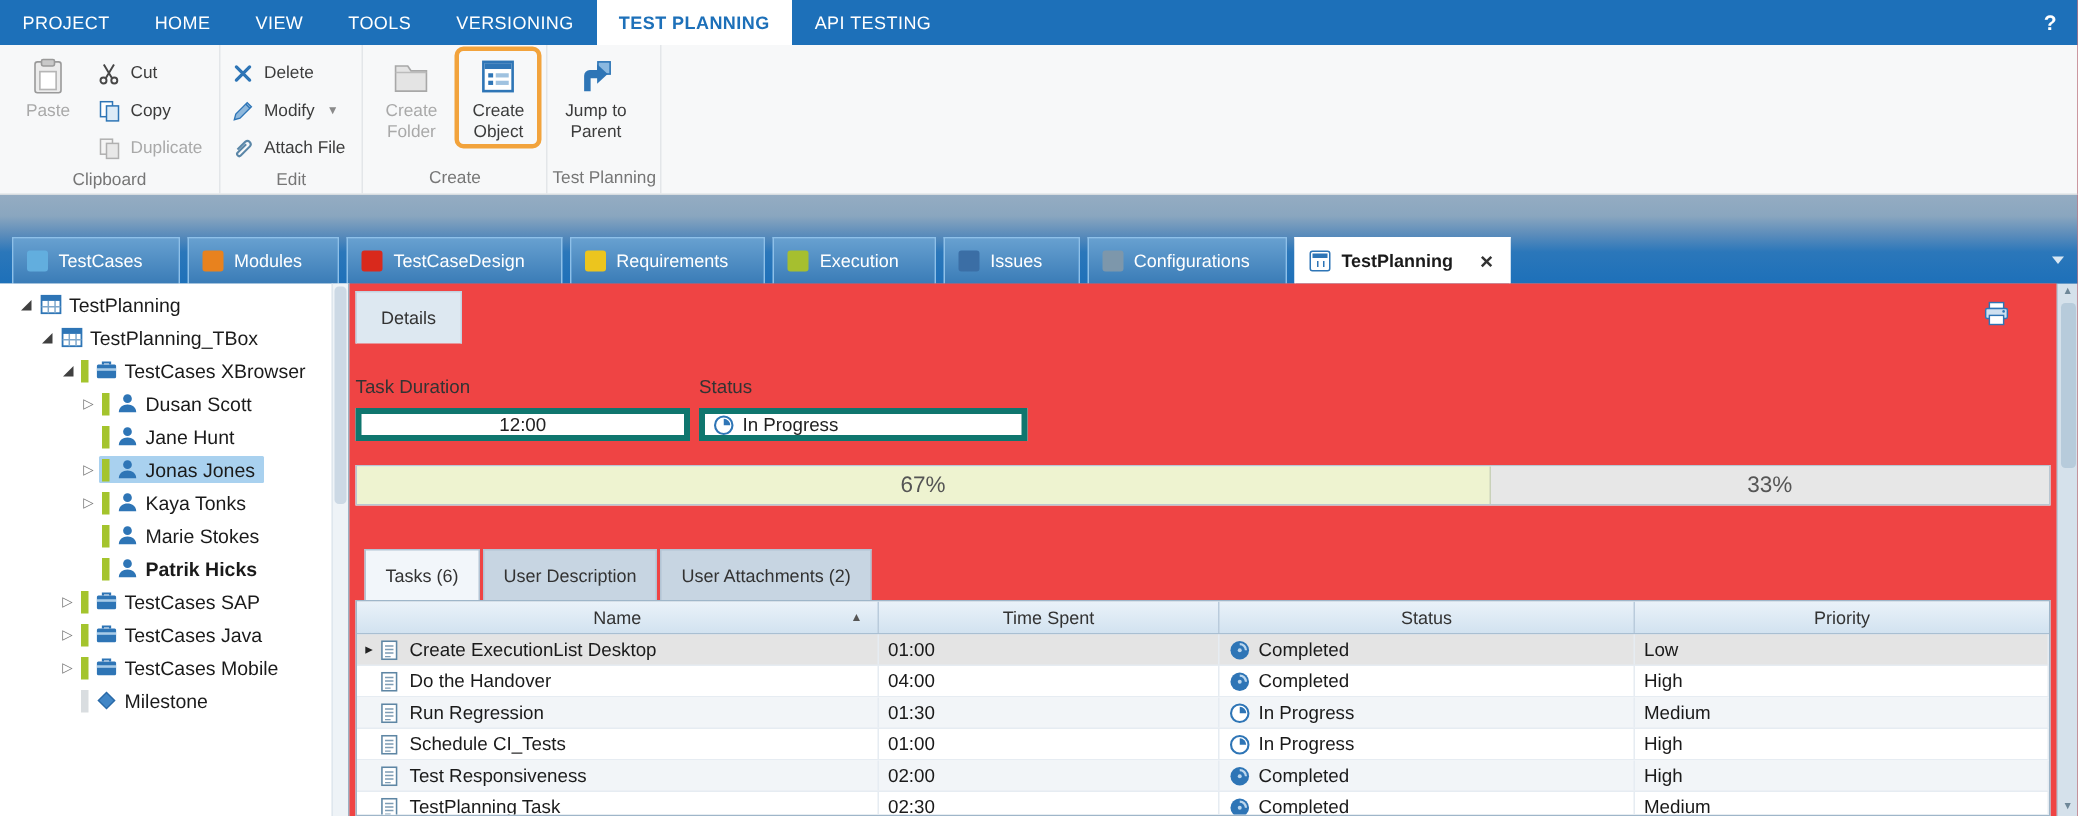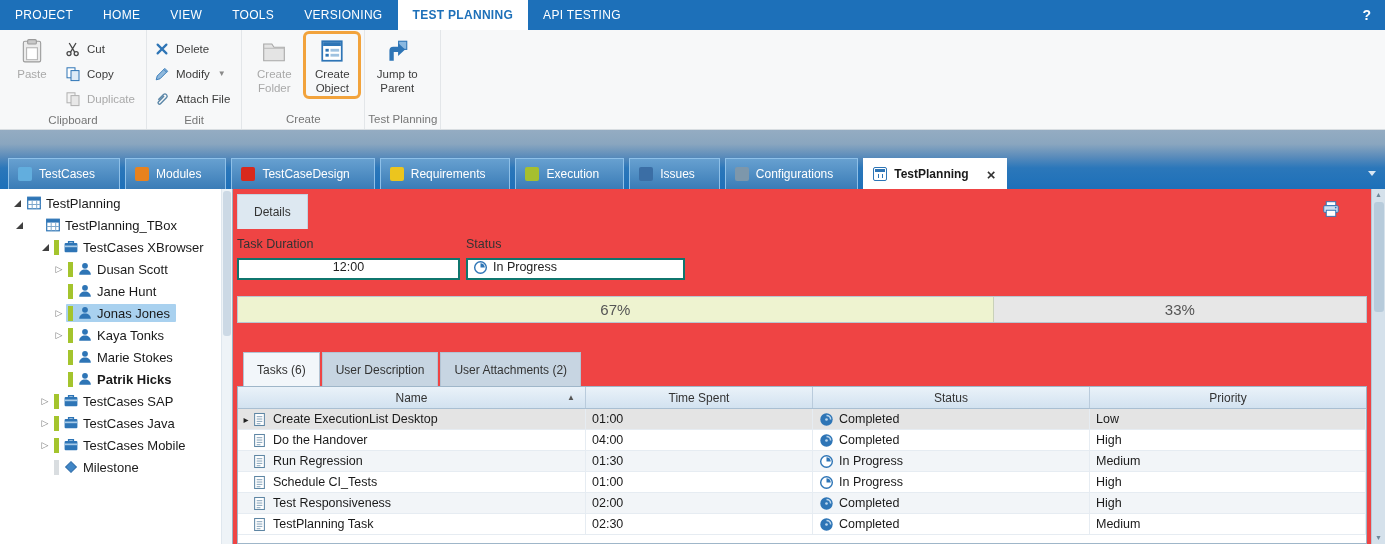--- a/index.html
+++ b/index.html
@@ -61,23 +61,23 @@
   .tree-scroll .thumb{margin:2px 1px;height:145px;background:#ccd9e5;border-radius:3px}
 
   
   .detail-panel{flex:1;background:#ef4444;display:flex;flex-direction:column;padding:0 4px;position:relative;min-width:0}
   .detail-header{height:40px;position:relative}
   .details-tab{position:absolute;left:0;top:5px;height:35px;padding:0 16px;display:flex;align-items:center;
                background:#dde8f1;border:1px solid #c3d3e1;border-bottom:none;font-size:12px;color:#333;cursor:default}
   .printer-btn{position:absolute;right:26px;top:11px;width:20px;height:19px}
   .printer-btn svg{width:100%;height:100%;display:block}
 
-  .fields{display:flex;gap:6px;margin-top:8px}
+  .fields{display:flex;gap:6px;margin-top:22px}
   .field-label{font-size:12.5px;color:#333;margin-bottom:7px}
-  .field-input{height:22px;background:#fff;border:2px solid #0f766e;font-size:12.5px;color:#222;display:flex;align-items:flex-start;padding:0 5px}
+  .field-input{height:22px;background:#fff;border:4px solid #0f766e;font-size:12.5px;color:#222;display:flex;align-items:center;padding:0 5px}
   .field-input.center{justify-content:center}
   .clock-icon{width:15px;height:15px;display:inline-block;flex:0 0 15px;margin-right:5px}
   .clock-icon svg{width:100%;height:100%;display:block}
 
   .progress-bar{display:flex;height:27px;margin-top:16px;border:1px solid #b9c6d1;background:#fff}
   .progress-left{background:#eef3d0;display:flex;align-items:center;justify-content:center;font-size:15px;color:#555;border-right:1px solid #c9d1b9}
   .progress-right{flex:1;background:#e7e7e7;display:flex;align-items:center;justify-content:center;font-size:15px;color:#555}
 
   .subtabs{display:flex;gap:2px;margin-top:29px;align-items:flex-end;padding-left:6px}
   .subtab{height:34px;display:flex;align-items:center;padding:0 13px;background:#c7d5e2;border:1px solid #b2c4d4;border-bottom:none;font-size:12px;color:#333;cursor:default;white-space:nowrap}
@@ -297,21 +297,21 @@
               <span class="node-icon">
                 <svg viewBox="0 0 16 16">
                   <rect x="1.7" y="2.2" width="12.6" height="11.6" fill="#fff" stroke="#2e75b6" stroke-width="1.2"></rect>
                   <rect x="1.7" y="2.2" width="12.6" height="3.4" fill="#2e75b6"></rect>
                   <path d="M6.2 5.6v8.2M10.7 5.6v8.2M1.7 9.5h12.6" stroke="#7fa8cc" stroke-width="1" fill="none"></path>
                 </svg>
               </span>
               <span class="node-label">TestPlanning</span>
             </span>
           </div>
-          <div class="tree-item" style="padding-left: 12px; gap: 17px;">
+          <div class="tree-item" style="padding-left: 24px;">
             <span class="tree-arrow expanded"></span>
             <span class="node-content">
               <span class="node-icon">
                 <svg viewBox="0 0 16 16">
                   <rect x="1.7" y="2.2" width="12.6" height="11.6" fill="#fff" stroke="#2e75b6" stroke-width="1.2"></rect>
                   <rect x="1.7" y="2.2" width="12.6" height="3.4" fill="#2e75b6"></rect>
                   <path d="M6.2 5.6v8.2M10.7 5.6v8.2M1.7 9.5h12.6" stroke="#7fa8cc" stroke-width="1" fill="none"></path>
                 </svg>
               </span>
               <span class="node-label">TestPlanning_TBox</span>

